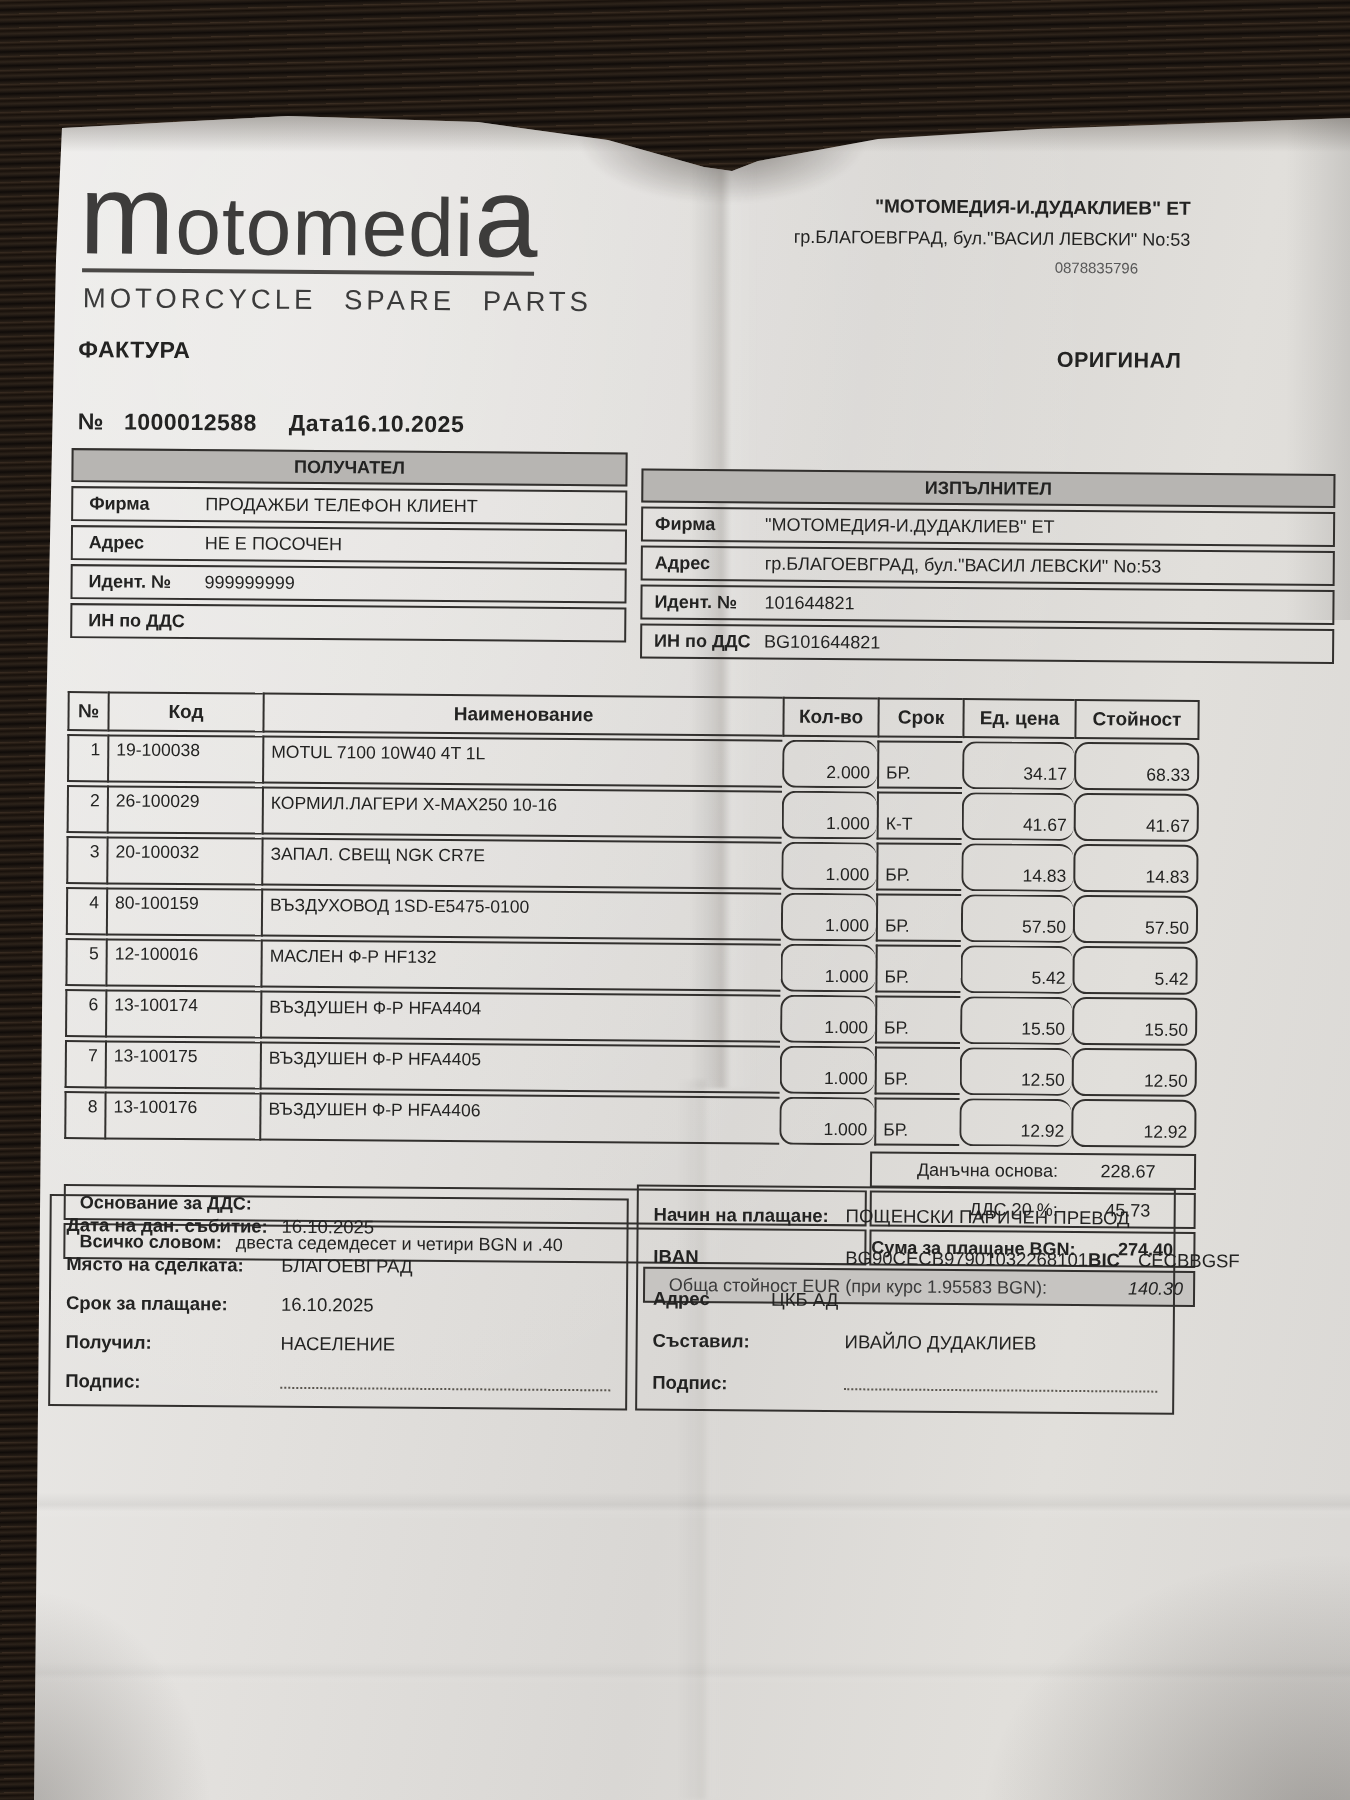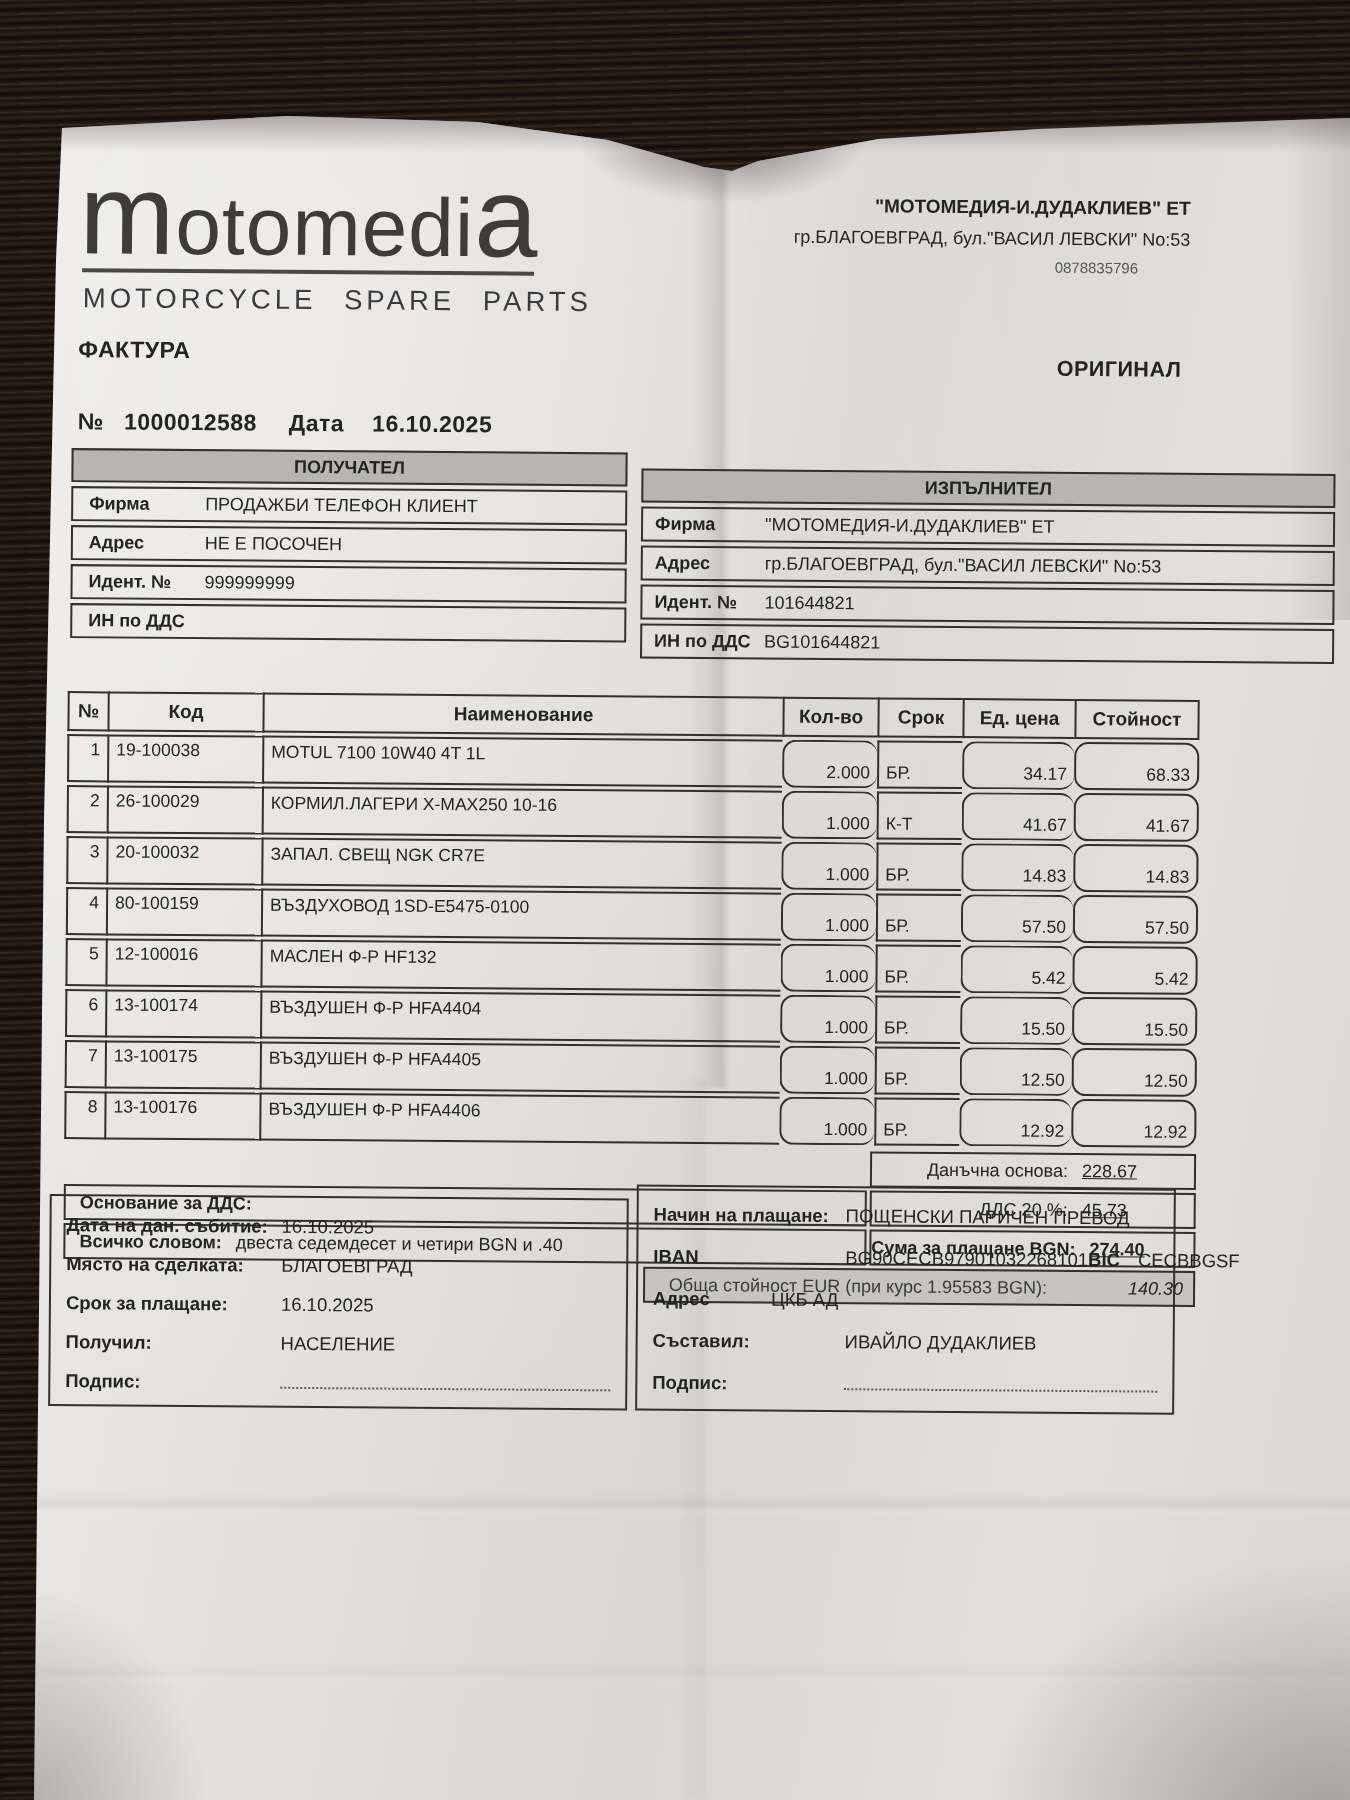--- a/index.html
+++ b/index.html
@@ -59,25 +59,25 @@
   .logo-rule { height:4px; background:#4a4846; width:452px; margin:4px 0 10px 3px; }
   .logo-tagline { font-size:27.5px; letter-spacing:4px; word-spacing:16px; color:#3b3b3b; margin-left:4px; white-space:nowrap; }
   .company-info { position:absolute; top:16px; right:152px; text-align:right; line-height:1.7; }
   .ci-name  { font-weight:bold; font-size:19px; }
   .ci-addr  { font-size:18px; }
   .ci-phone { font-size:15px; color:#585858; margin-right:52px; }
 
   
   .doc-row  { position:absolute; top:186px; left:22px; right:160px; display:flex; justify-content:space-between; }
   .doc-type { font-size:23px; font-weight:bold; letter-spacing:0.5px; }
-  .original { font-size:21.5px; font-weight:bold; margin-top:13px; letter-spacing:0.5px; }
+  .original { font-size:21.5px; font-weight:bold; margin-top:4px; letter-spacing:0.5px; }
   .num-row  { position:absolute; top:258px; left:22px; font-size:23px; font-weight:bold; letter-spacing:0.5px; }
   .num-sign   { margin-right:20px; }
   .num-value  { margin-right:32px; }
-  .date-label { margin-right:28px; }
+  .date-label { margin-right:0; }
 
   
   .parties { position:absolute; top:298px; left:16px; display:flex; gap:14px; }
   .party-left  { width:556px; }
   .party-right { width:694px; margin-top:16px; }
   .party-band { border:2px solid #32302e; background:#b7b5b2; height:30px; display:flex;
                 align-items:center; justify-content:center; font-weight:bold; font-size:18px; }
   .party-row  { border:2px solid #32302e; margin-top:4px; height:31px; display:flex; align-items:center; font-size:18px; }
   .party-row .lbl { font-weight:bold; padding-left:16px; width:116px; flex:none; }
   .party-right .party-row .lbl { width:110px; padding-left:12px; }
@@ -96,21 +96,21 @@
   td.c-qty, td.c-price, td.c-amt { text-align:right; vertical-align:bottom; padding-bottom:3px;border-radius:14px; }
   td.c-unit { vertical-align:bottom; padding-bottom:3px; }
 
   
   .totals { margin-top:3px; width:1132px; font-size:18px; }
   .trow { display:flex; margin-top:3px; }
   .tbox { border:2px solid #32302e; height:32px; display:flex; align-items:center; }
   .tbox-fill  { flex:1; margin-right:3px; padding-left:14px; }
   .tbox-right { width:322px; margin-left:auto; flex:none; }
   .tbox-right .tlabel { flex:1; text-align:right; padding-right:14px; white-space:nowrap; }
-  .tbox-right .tval   { width:112px; flex:none; text-align:left; padding-right:0;text-decoration:underline; }
+  .tbox-right .tval   { width:112px; flex:none; text-align:center; padding-right:10px; }
   .tbox-eur   { width:548px; margin-left:auto; flex:none; background:#c6c4c1; }
   .tbox-eur .tlabel { flex:1; text-align:right; padding-right:24px; color:#3a3a3a; white-space:nowrap; }
   .tbox-eur .tval   { width:112px; flex:none; text-align:right; padding-right:10px;font-style:italic; }
   .bold { font-weight:bold; }
   .words-val { margin-left:14px; }
 
   
   .footer { position:absolute; top:1030px; left:0; width:1152px; display:flex; }
   .fbox { border:2px solid #32302e; box-sizing:border-box; }
   .fbox-left  { width:579px; margin-top:14px; height:212px; padding:9px 0; }

